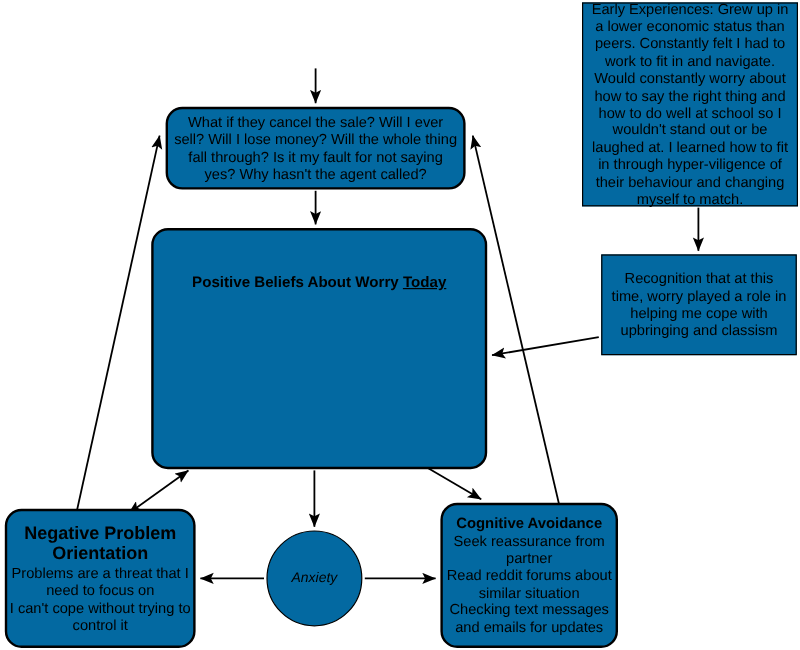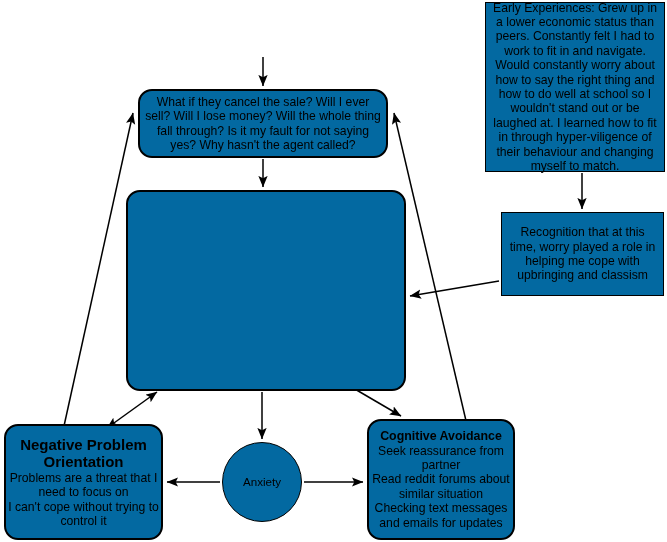--- a/index.html
+++ b/index.html
@@ -36,20 +36,21 @@
     align-items: center;
     justify-content: center;
     text-align: center;
     line-height: 1.18;
   }
   .node.rounded { border-radius: 14px; }
   .node.sharp   { border-radius: 0; border-width: 1.6px; }
   .node.circle  {
     border-radius: 50%;
     border-width: 1.3px;
+    font-style: italic;
   }
   .node-title {
     font-weight: bold;
     margin: 0;
   }
   .node-title .ul { text-decoration: underline; }
   .node-body { margin: 0; white-space: pre-line; }
 
   
   #node-situation {
@@ -129,20 +130,21 @@
       <line x1="499" y1="281" x2="410" y2="296" marker-end="url(#ah)"></line>
     </g>
   </svg>
 
 
   <div class="node rounded" id="node-worry">
     <div class="node-body">What if they cancel the sale? Will I ever sell? Will I lose money? Will the whole thing fall through? Is it my fault for not saying yes? Why hasn't the agent called?</div>
   </div>
 
   <div class="node rounded" id="node-beliefs">
+    <div class="node-title"><span>Positive Beliefs About Worry </span><span class="ul">Today</span></div>
   </div>
 
   <div class="node sharp" id="node-early">
     <div class="node-body">Early Experiences: Grew up in a lower economic status than peers. Constantly felt I had to work to fit in and navigate. Would constantly worry about how to say the right thing and how to do well at school so I wouldn't stand out or be laughed at. I learned how to fit in through hyper-viligence of their behaviour and changing myself to match.</div>
   </div>
 
   <div class="node sharp" id="node-recognition">
     <div class="node-body">Recognition that at this time, worry played a role in helping me cope with upbringing and classism</div>
   </div>
 

